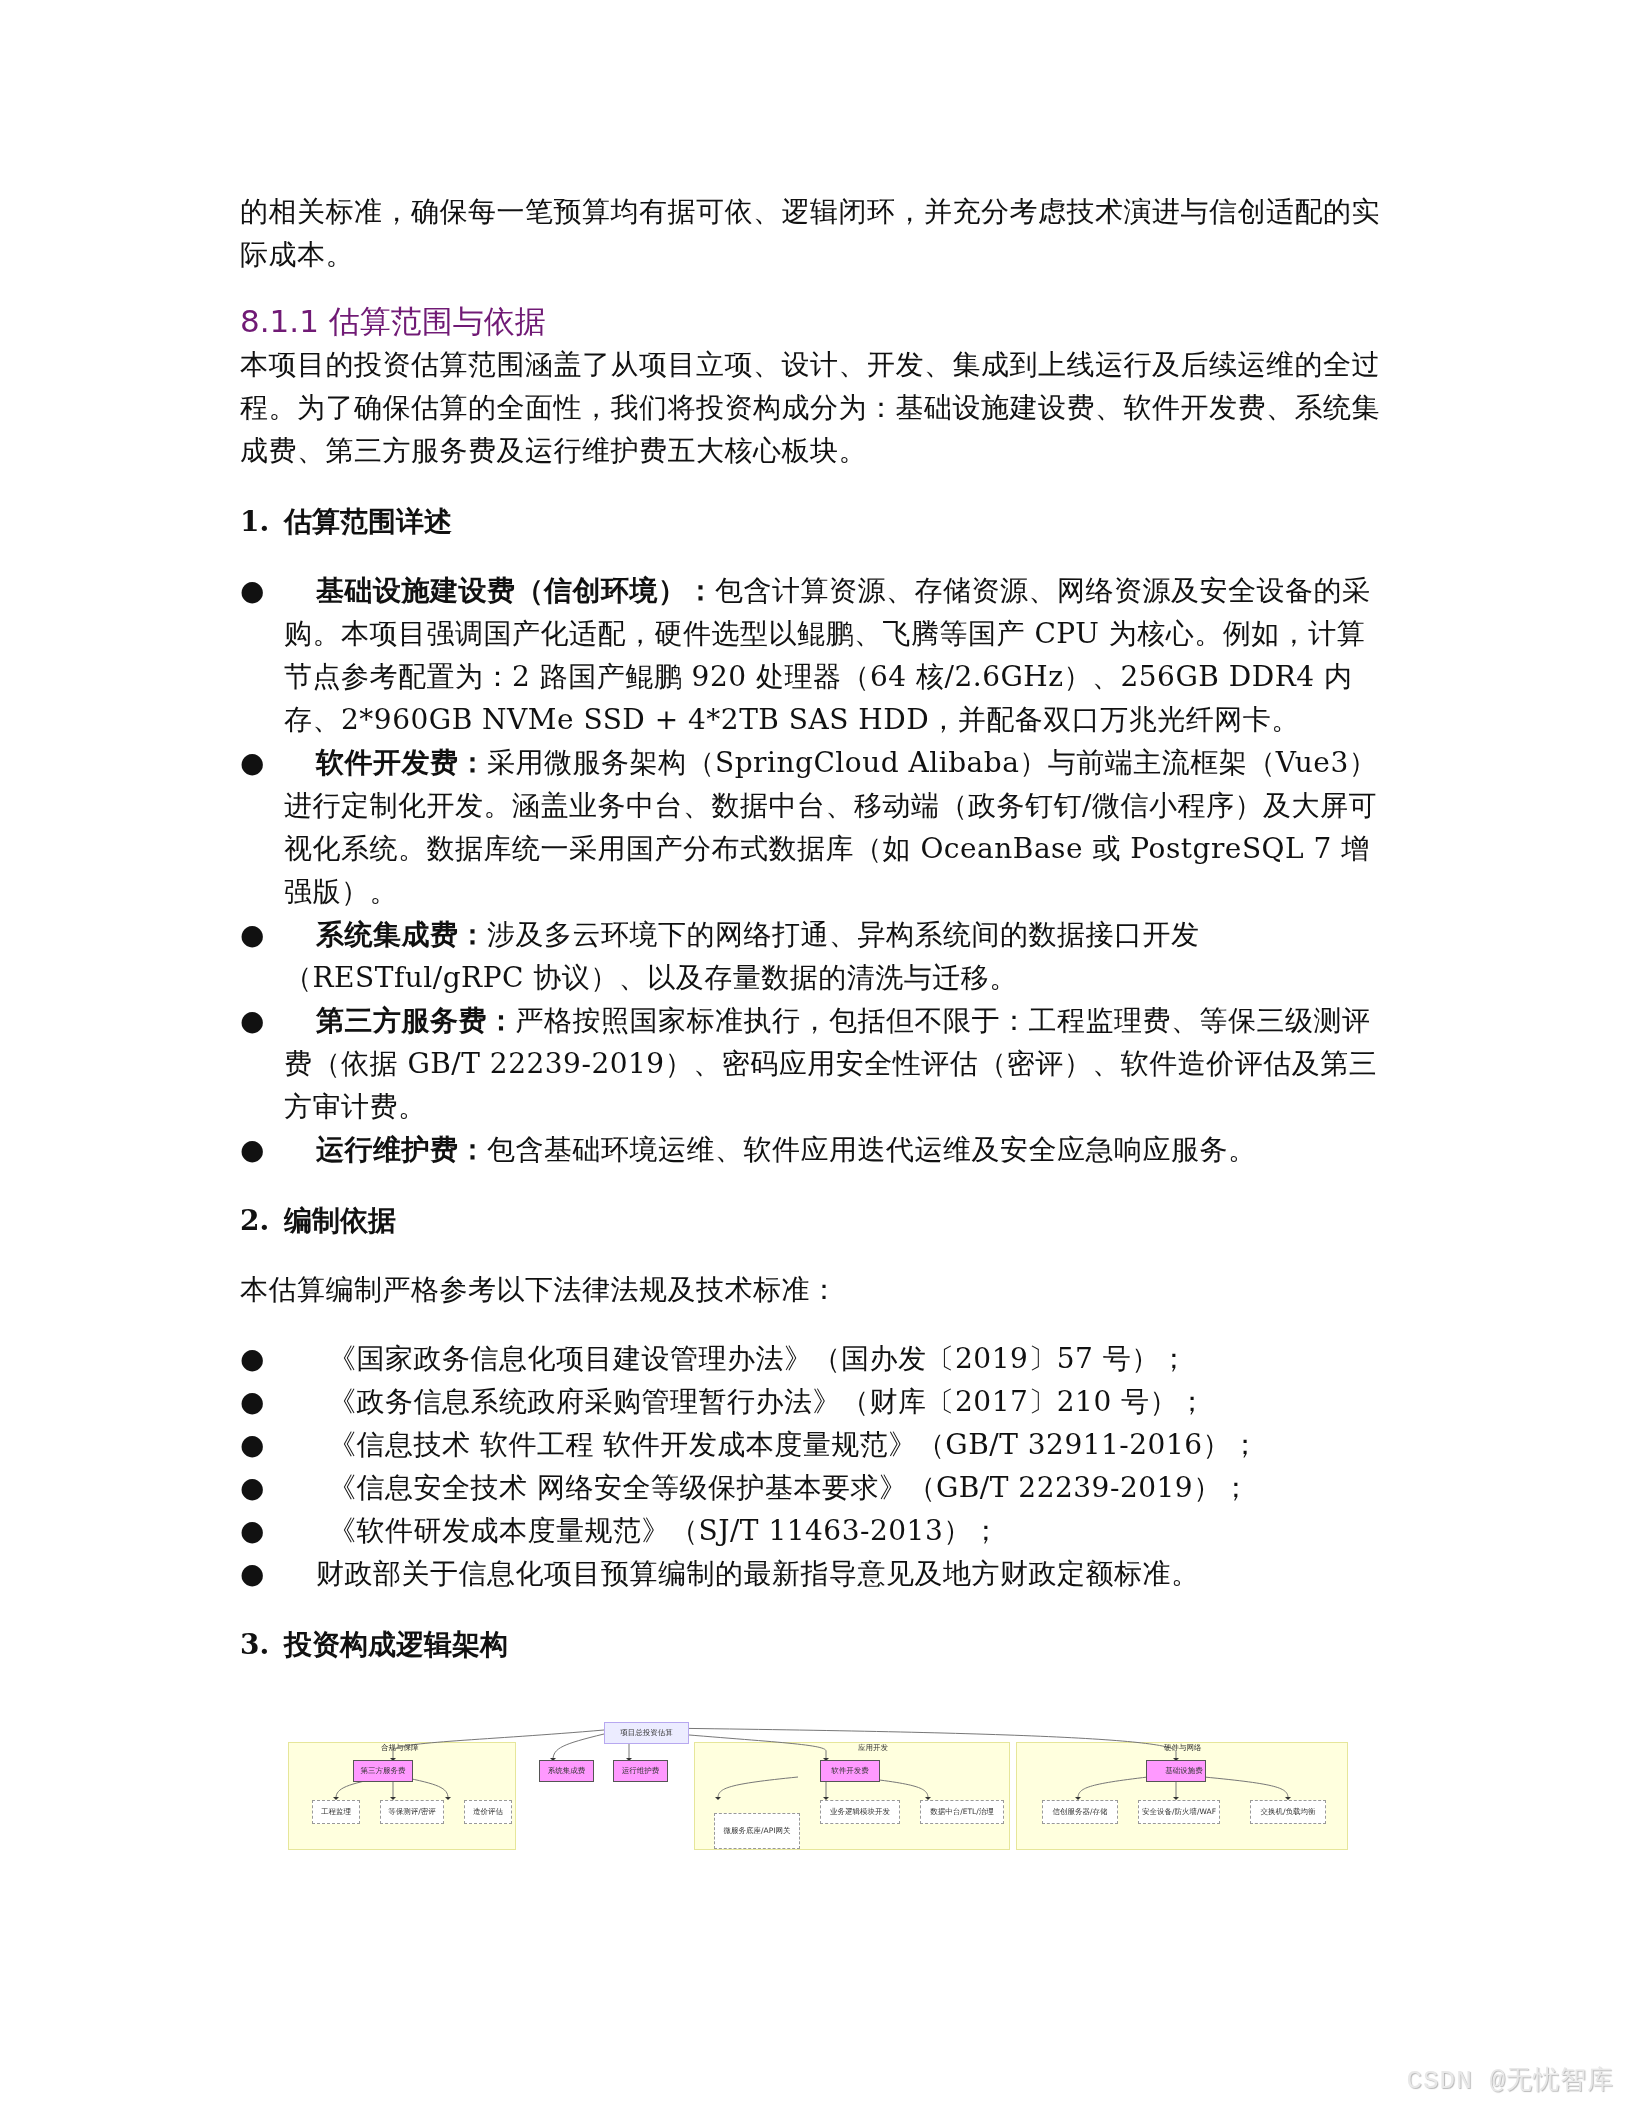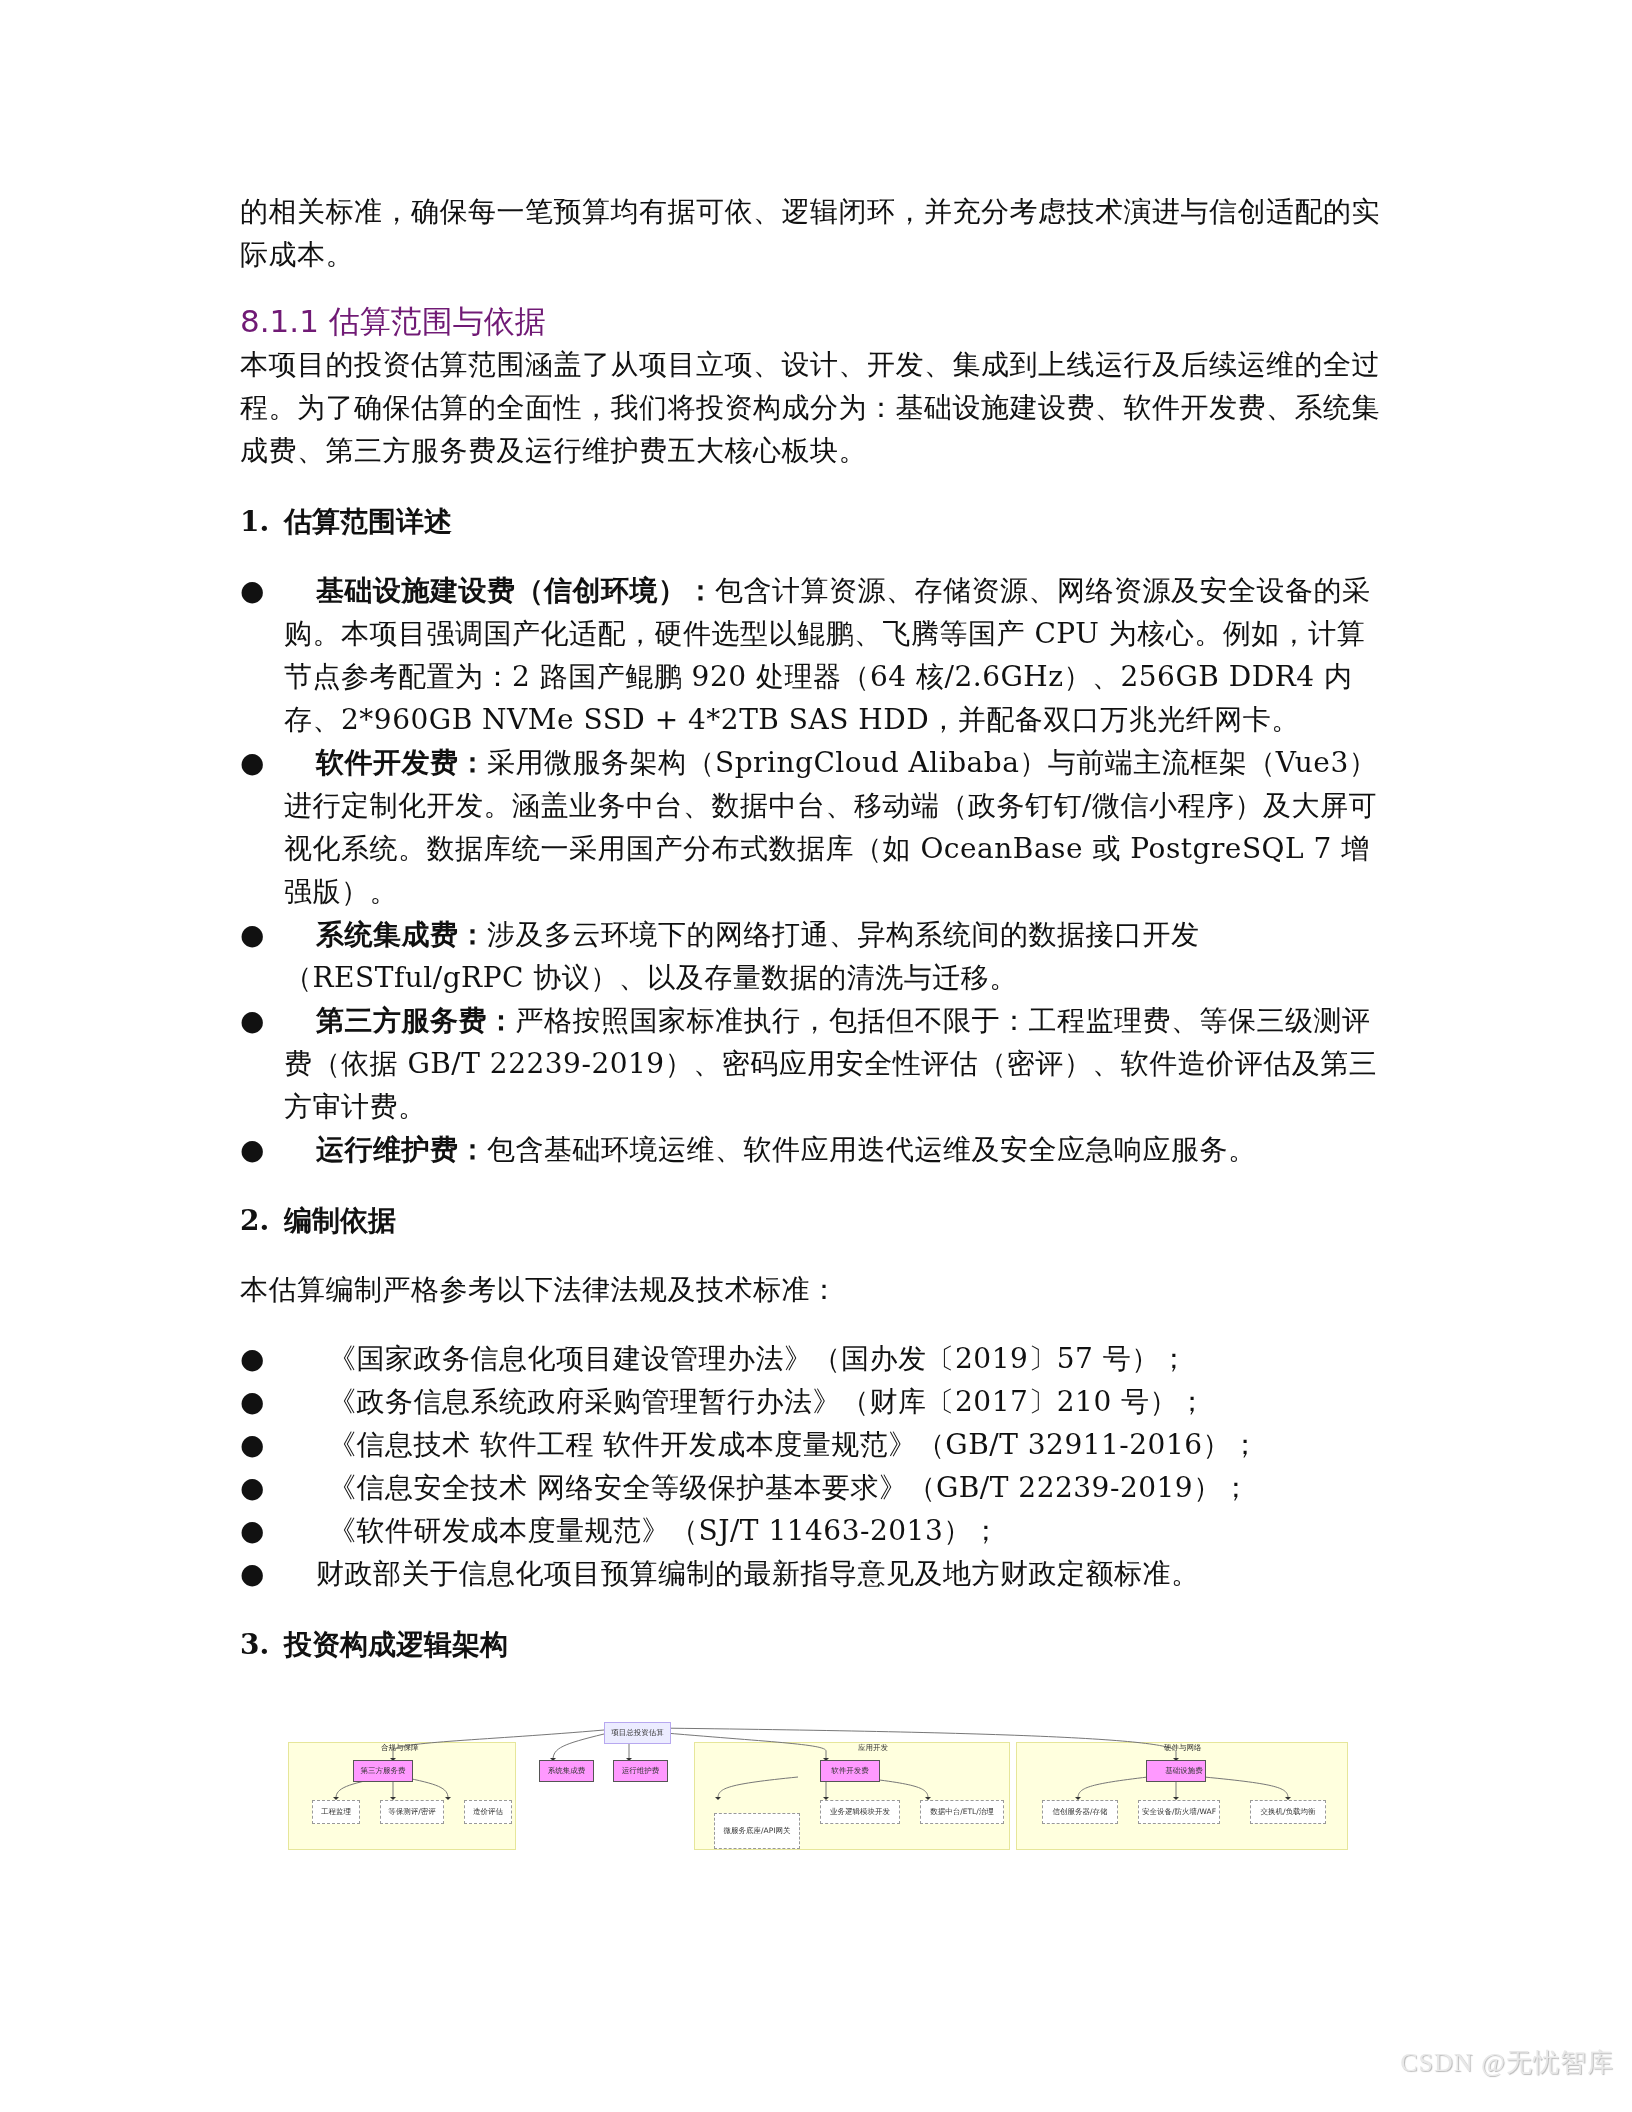--- a/index.html
+++ b/index.html
@@ -22,21 +22,21 @@
   .diagram svg { width: 1060px; height: 132px; display: block; }
   .node { position: absolute; box-sizing: border-box; display: flex; align-items: center;
           justify-content: center; font-family: "DejaVu Sans", "Liberation Sans", sans-serif;
           font-size: 7.5px; color: #333; white-space: nowrap; }
   .root { background: #ececff; border: 1px solid #b7a8f0; }
   .fee { background: #ff99ff; border: 1.5px solid #555; }
   .leaf { background: #fff; border: 1px dashed #999; }
   .cluster { position: absolute; box-sizing: border-box; background: #ffffde; border: 1px solid #e6e69a; }
   .cluster-label { position: absolute; font-family: "DejaVu Sans", "Liberation Sans", sans-serif;
                    font-size: 7.5px; color: #333; white-space: nowrap; }
-  .watermark { position: absolute; right: 18px; bottom: 32px; font-family: Liberation Serif, serif;
+  .watermark { position: absolute; right: 18px; bottom: 15px; font-family: Liberation Mono, monospace;
                font-size: 26px; color: #e8e8e8; text-shadow: 1px 1px 1px #b8b8b8; letter-spacing: 1px; }
 </style>
 </head>
 <body>
 
 <div class="page">
   <p class="para">的相关标准，确保每一笔预算均有据可依、逻辑闭环，并充分考虑技术演进与信创适配的实际成本。</p>
 
   <div class="h3">8.1.1 估算范围与依据</div>
   <p class="para">本项目的投资估算范围涵盖了从项目立项、设计、开发、集成到上线运行及后续运维的全过程。为了确保估算的全面性，我们将投资构成分为：基础设施建设费、软件开发费、系统集成费、第三方服务费及运行维护费五大核心板块。</p>
@@ -110,21 +110,21 @@
       <polygon points="787,79 793,79 790,82"></polygon>
       <polygon points="885,79 891,79 888,82"></polygon>
       <polygon points="997,79 1003,79 1000,82"></polygon>
     </g>
   </svg>
 
   <div class="cluster-label" style="left:93px;top:25px;">合规与保障</div>
   <div class="cluster-label" style="left:526px;top:25px;padding-left:44px;">应用开发</div>
   <div class="cluster-label" style="left:876px;top:25px;">硬件与网络</div>
 
-  <div class="node root" style="left:316px;top:4px;width:67px;height:22px;">项目总投资估算</div>
+  <div class="node root" style="left:316px;top:4px;width:85px;height:22px;">项目总投资估算</div>
 
   <div class="node fee" style="left:65px;top:42px;width:60px;height:22px;">第三方服务费</div>
   <div class="node fee" style="left:251px;top:42px;width:55px;height:22px;">系统集成费</div>
   <div class="node fee" style="left:325px;top:42px;width:55px;height:22px;">运行维护费</div>
   <div class="node fee" style="left:532px;top:42px;width:60px;height:22px;">软件开发费</div>
   <div class="node fee" style="left:858px;top:42px;width:60px;height:22px;padding-left:16px;">基础设施费</div>
 
   <div class="node leaf" style="left:24px;top:82px;width:48px;height:24px;">工程监理</div>
   <div class="node leaf" style="left:72px;top:82px;width:0;height:0;border:none;"></div>
   <div class="node leaf" style="left:92px;top:82px;width:64px;height:24px;">等保测评/密评</div>

